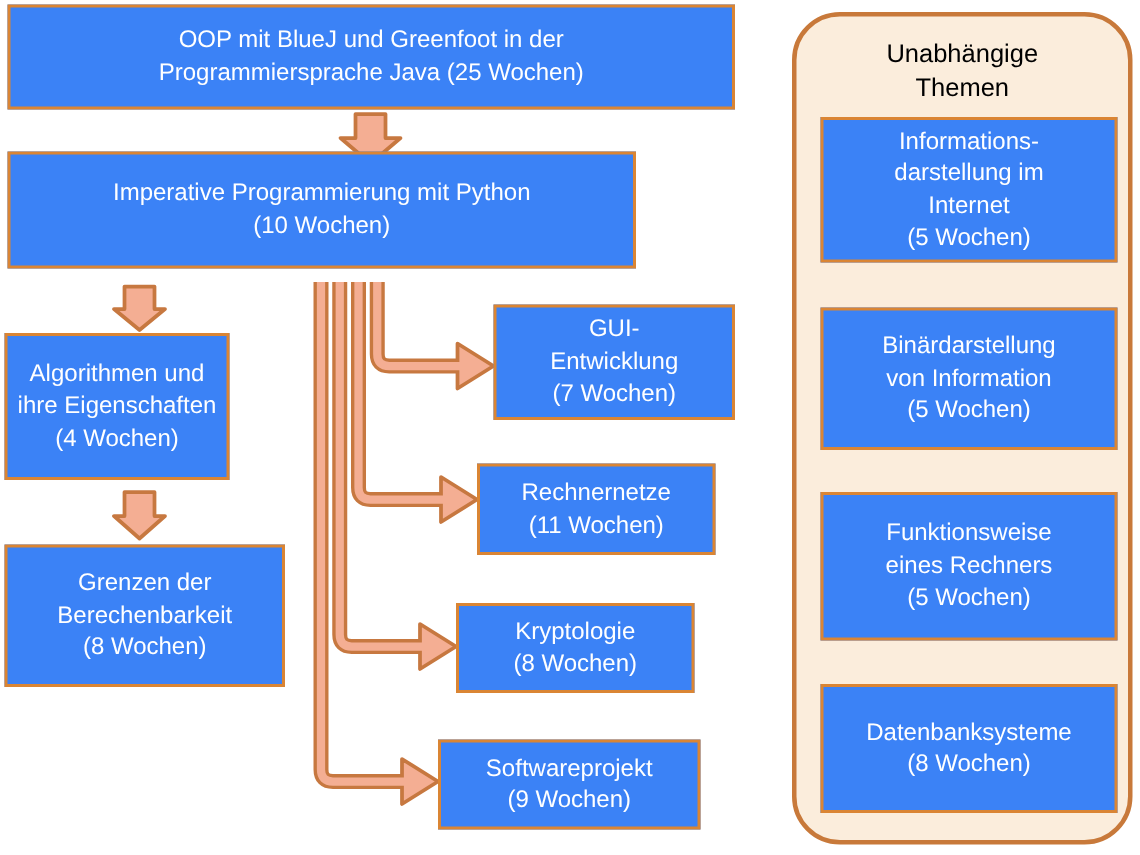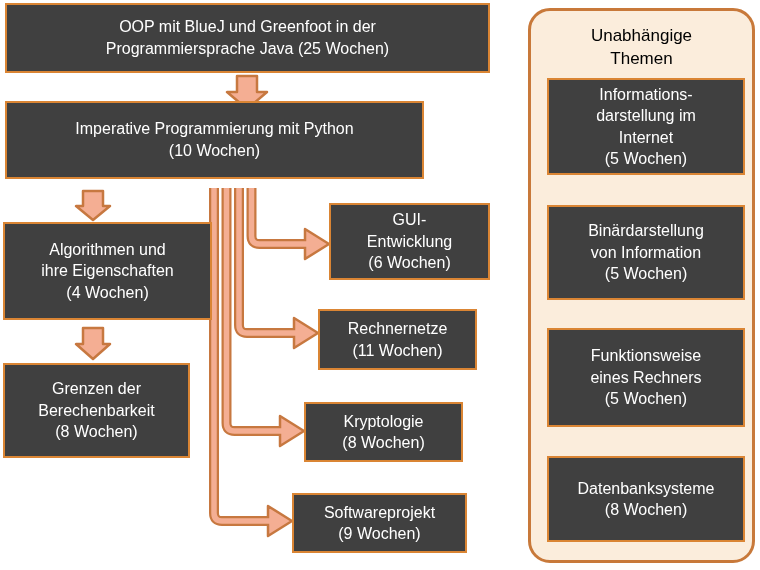--- a/index.html
+++ b/index.html
@@ -3,30 +3,30 @@
 <meta charset="utf-8">
 <style>
   html,body{margin:0;padding:0;background:#ffffff;}
   .canvas{
     position:relative;width:760px;height:570px;background:#ffffff;
     font-family:"Liberation Sans", sans-serif;overflow:hidden;
   }
   .layer{position:absolute;left:0;top:0;}
   .obox{
     position:absolute;box-sizing:border-box;
-    background:#404040;border:2.5px solid #DA8534;
+    background:#3b82f6;border:2.5px solid #DA8534;
     color:#ffffff;display:flex;align-items:center;justify-content:center;
     text-align:center;white-space:pre-line;
     font-size:16px;line-height:21.5px;
   }
   .wide{line-height:22px;}
   .panel{
     position:absolute;left:528px;top:8px;width:227px;height:555px;
     box-sizing:border-box;background:#FBEDDC;border:3px solid #C8793A;
-    border-radius:22px;
+    border-radius:32px;
   }
   .panel-title{
     position:absolute;top:13px;left:0;right:0;
     color:#000000;text-align:center;white-space:pre-line;
     font-size:17px;line-height:23px;
   }
   .pbox{left:16px;width:198px;}
 </style>
 </head>
 <body>
@@ -62,31 +62,31 @@
       <polygon points="83,328 103,328 103,344 110,344 93,359 76,344 83,344"></polygon>
     </g>
   </svg>
 
   <div class="obox wide" style="left:5px;top:3px;width:485px;height:70px;">OOP mit BlueJ und Greenfoot in der
 Programmiersprache Java (25 Wochen)</div>
 
   <div class="obox wide" style="left:5px;top:101px;width:419px;height:78px;">Imperative Programmierung mit Python
 (10 Wochen)</div>
 
-  <div class="obox" style="left:3px;top:222px;width:209px;height:98px;">Algorithmen und
+  <div class="obox" style="left:3px;top:222px;width:150px;height:98px;">Algorithmen und
 ihre Eigenschaften
 (4 Wochen)</div>
 
   <div class="obox" style="left:3px;top:363px;width:187px;height:95px;">Grenzen der
 Berechenbarkeit
 (8 Wochen)</div>
 
   <div class="obox" style="left:329px;top:203px;width:161px;height:77px;">GUI-
 Entwicklung
-(6 Wochen)</div>
+(7 Wochen)</div>
 
   <div class="obox" style="left:318px;top:309px;width:159px;height:61px;">Rechnernetze
 (11 Wochen)</div>
 
   <div class="obox" style="left:304px;top:402px;width:159px;height:60px;">Kryptologie
 (8 Wochen)</div>
 
   <div class="obox" style="left:292px;top:493px;width:175px;height:60px;">Softwareprojekt
 (9 Wochen)</div>
 

